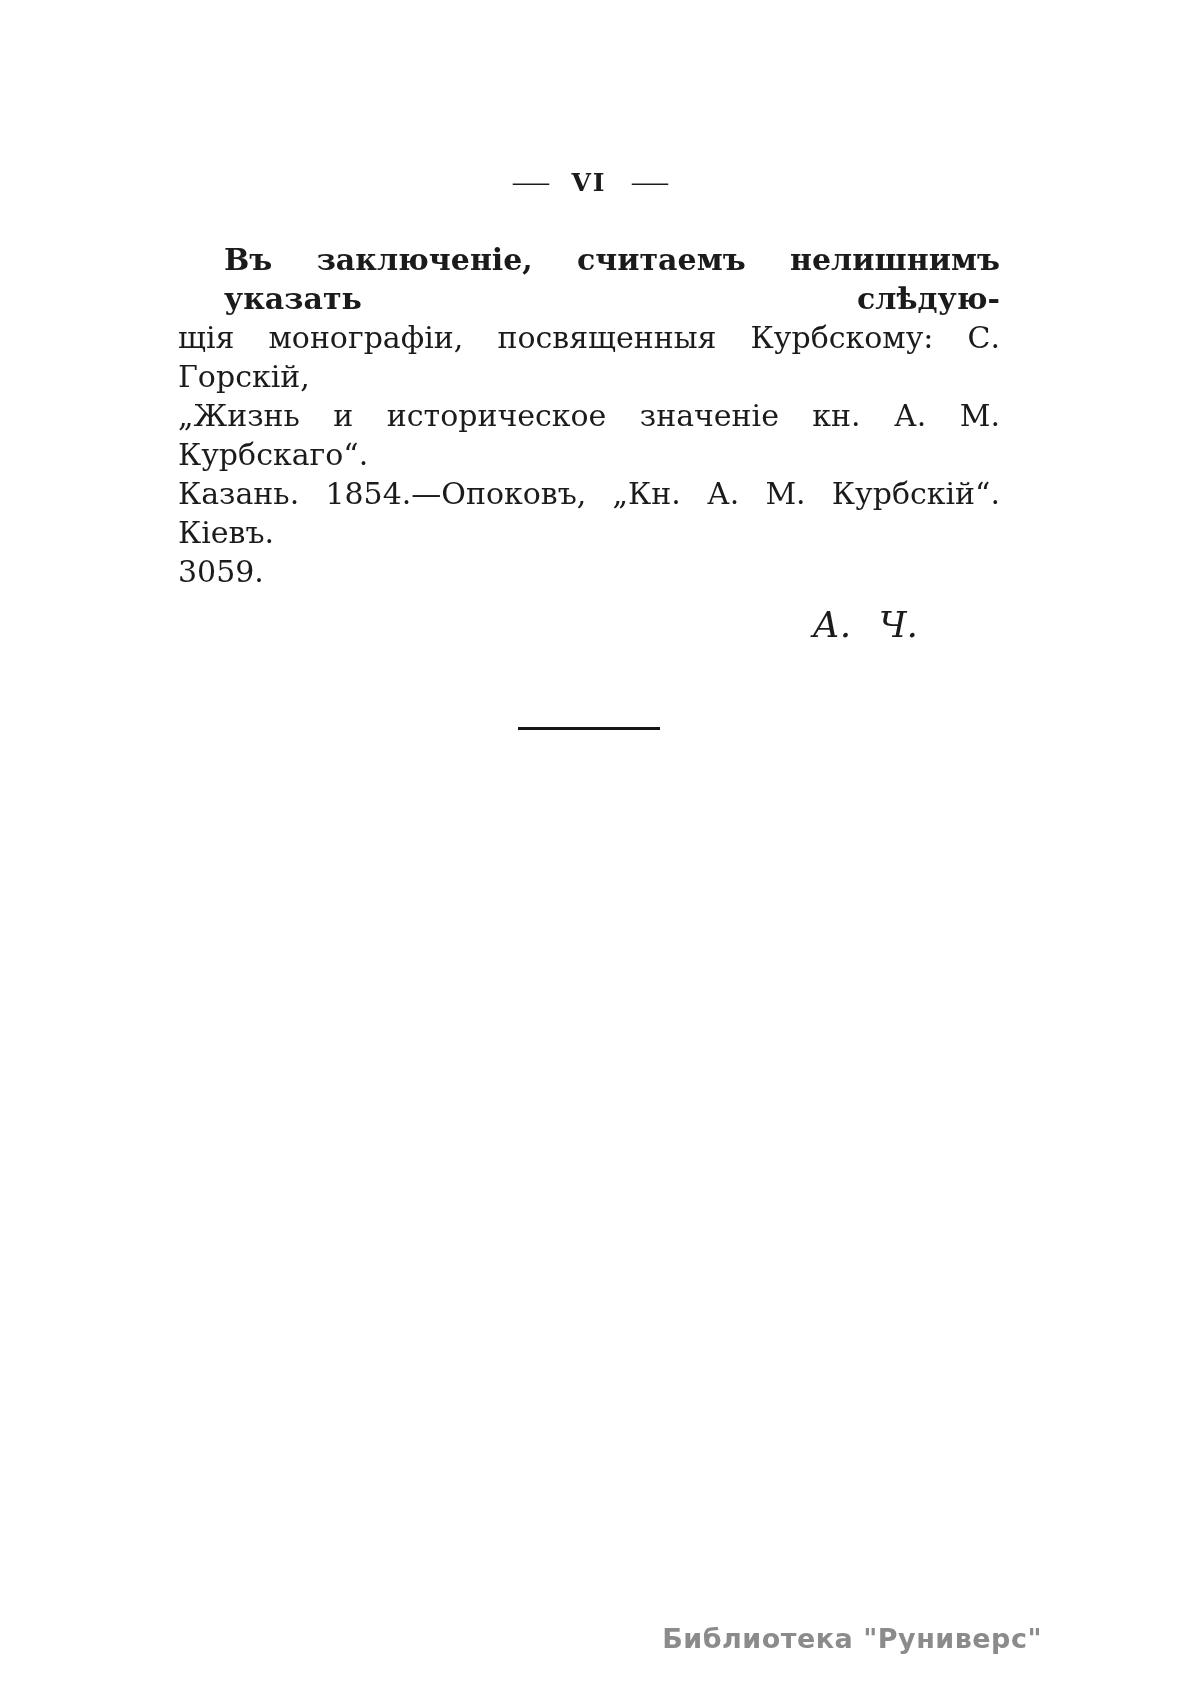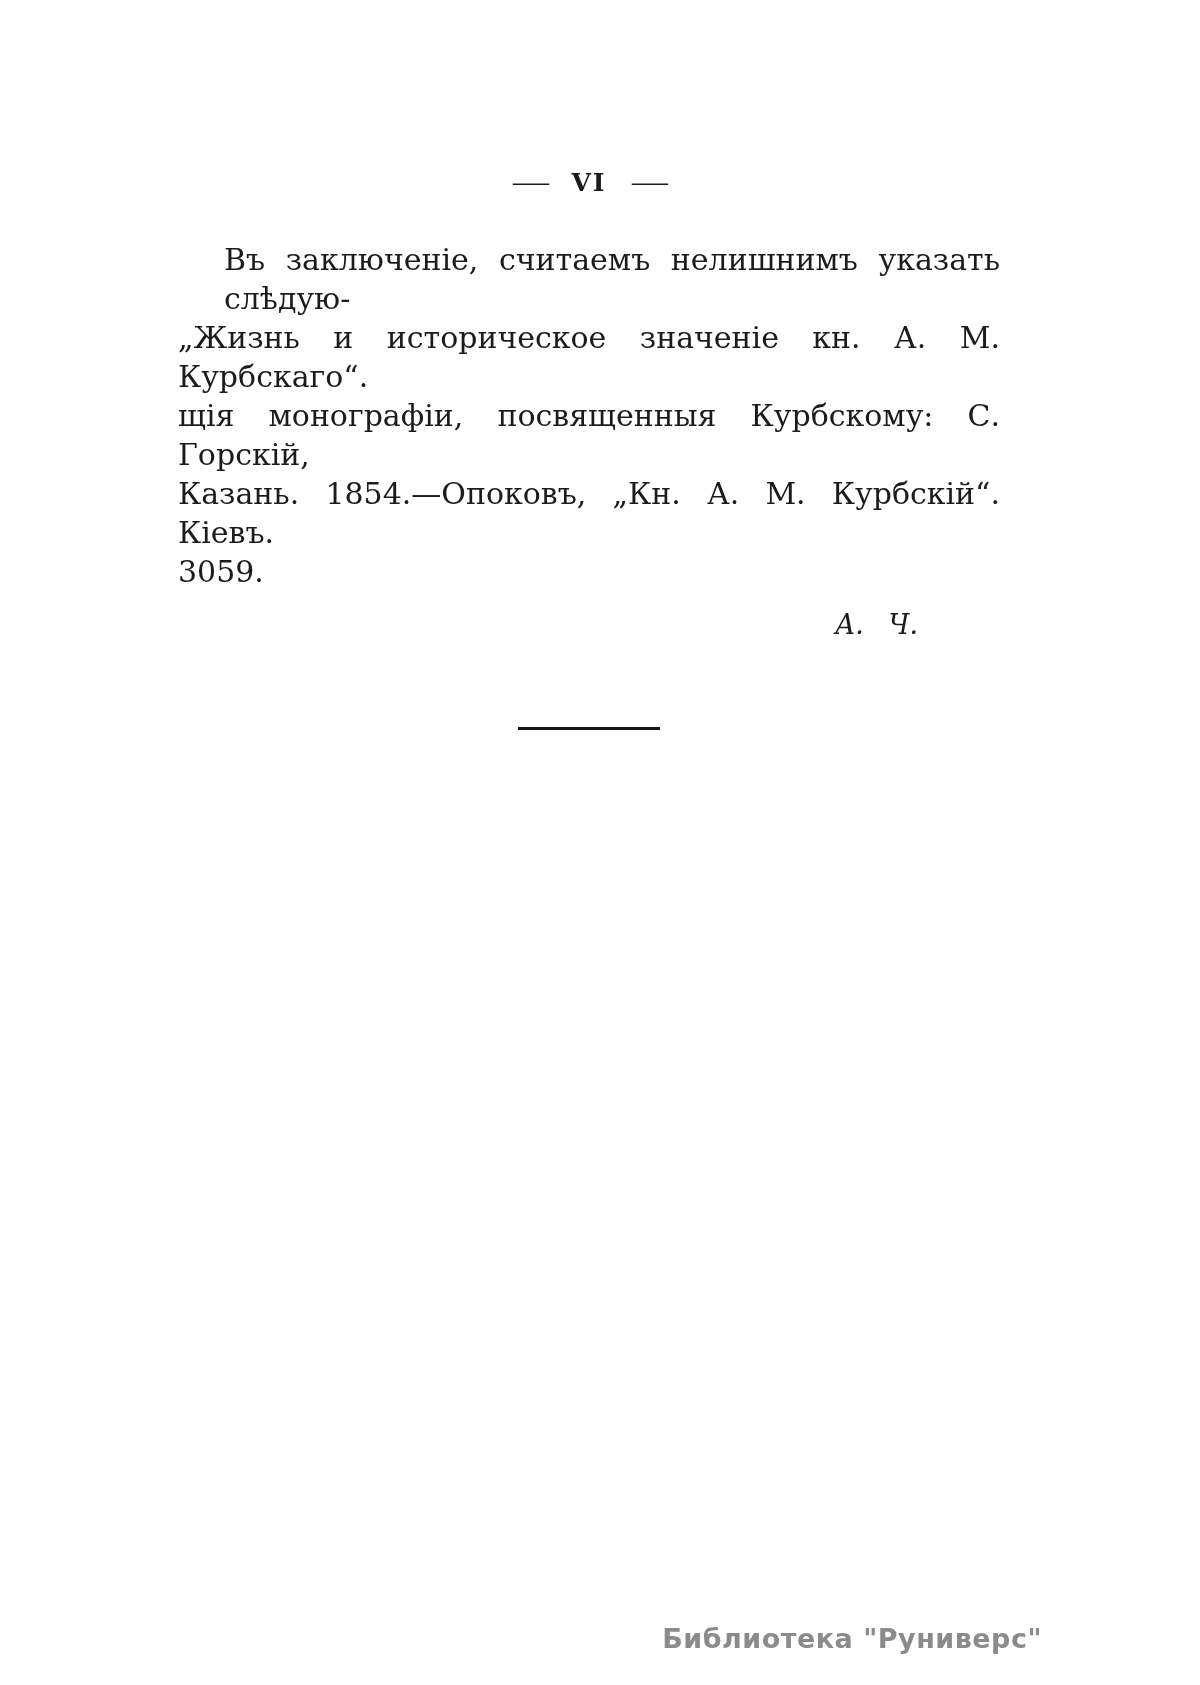--- a/index.html
+++ b/index.html
@@ -50,28 +50,29 @@
   .line {
     white-space: nowrap;
   }
   .line-just {
     text-align: justify;
     text-align-last: justify;
     white-space: normal;
   }
   .indent {
     padding-left: 46px;
+    font-weight: bold;
   }
   .signature {
     margin-top: 14px;
     padding-right: 82px;
     text-align: right;
     font-style: italic;
     word-spacing: 16px;
-    font-size: 27px;
+    font-size: 36px;
   }
 
   
   .divider {
     position: absolute;
     top: 727px;
     left: 178px;
     width: 822px;
     display: flex;
     justify-content: center;
@@ -100,22 +101,22 @@
 <div class="page">
 
   <div class="running-head">
     <span class="dash">—</span>
     <span>VI</span>
     <span class="dash">—</span>
   </div>
 
   <div class="text-column">
     <div class="line line-just indent">Въ заключеніе, считаемъ нелишнимъ указать слѣдую-</div>
+    <div class="line line-just">щія монографіи, посвященныя Курбскому: С. Горскій,</div>
     <div class="line line-just">„Жизнь и историческое значеніе кн. А. М. Курбскаго“.</div>
-    <div class="line line-just">щія монографіи, посвященныя Курбскому: С. Горскій,</div>
     <div class="line line-just">Казань. 1854.—Опоковъ, „Кн. А. М. Курбскій“. Кіевъ.</div>
     <div class="line">3059.</div>
     <div class="signature">А. Ч.</div>
   </div>
 
   <div class="divider">
     <div class="rule"></div>
   </div>
 
   <div class="watermark">Библиотека "Руниверс"</div>

